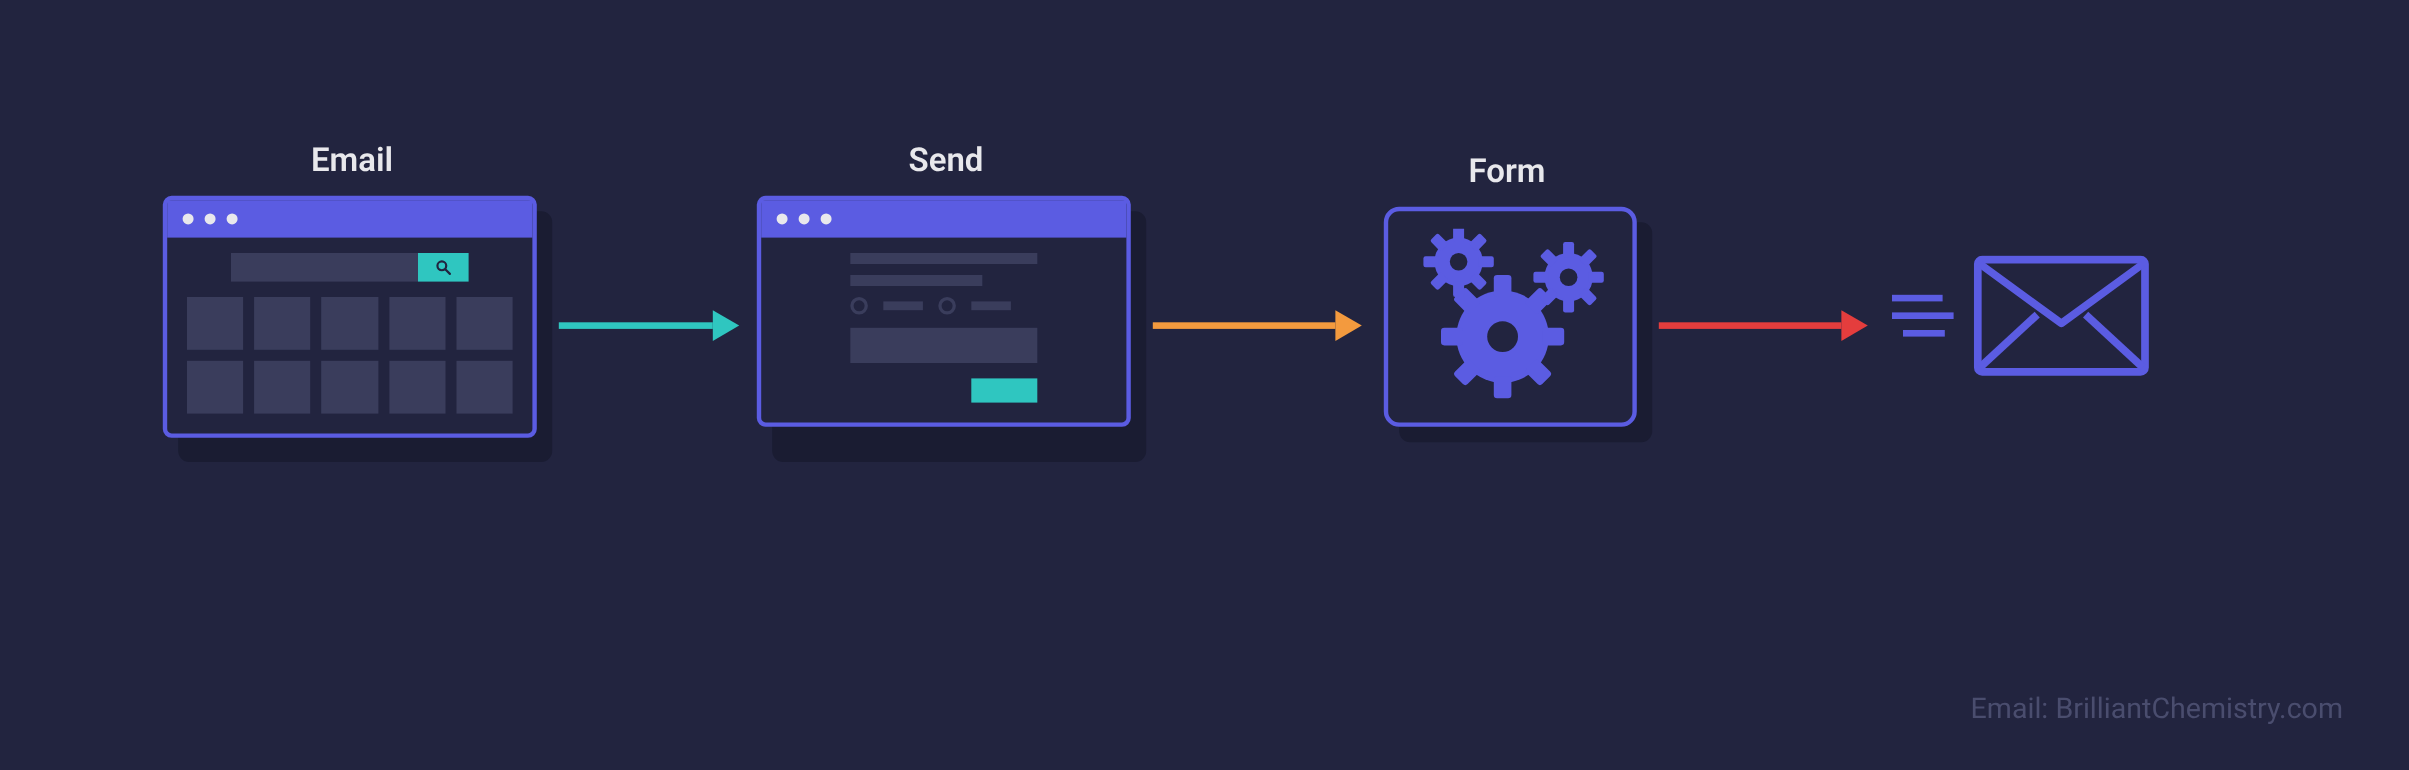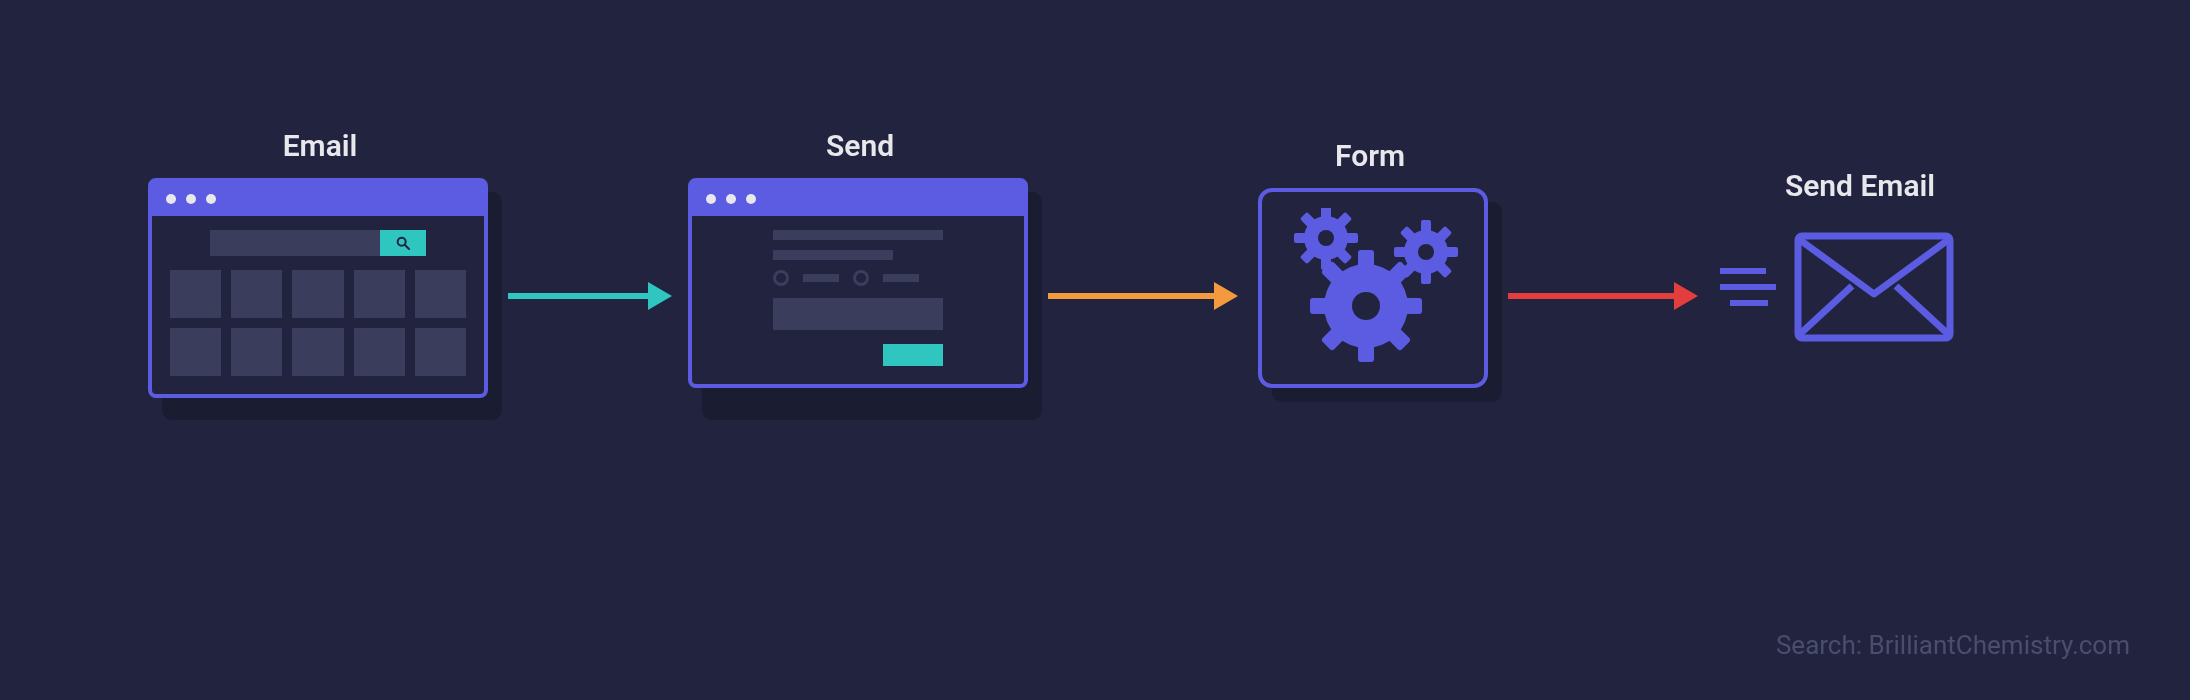--- a/index.html
+++ b/index.html
@@ -185,21 +185,20 @@
   }
 </style>
 </head>
 <body>
 
 <div class="stage">
 
   <div class="label" style="left:220px; top:128px; width:200px;">Email</div>
   <div class="label" style="left:760px; top:128px; width:200px;">Send</div>
   <div class="label" style="left:1270px; top:138px; width:200px;">Form</div>
-  <div class="label" style="left:1730px; top:168px; width:260px;">Send Email</div>
 
   <div class="shadow" style="left:162px; top:192px; width:340px; height:228px;"></div>
   <div class="shadow" style="left:702px; top:192px; width:340px; height:228px;"></div>
   <div class="shadow" style="left:1272px; top:202px; width:230px; height:200px;"></div>
 
   <div class="browser" style="left:148px; top:178px;">
     <div class="titlebar">
       <div class="dot"></div>
       <div class="dot"></div>
       <div class="dot"></div>
@@ -333,15 +332,15 @@
     <div class="envelope">
       <svg width="160" height="110" viewBox="0 0 160 110">
         <rect x="4" y="4" width="152" height="102" rx="4" fill="none" stroke="#5b5ce2" stroke-width="7"></rect>
         <polyline points="6,8 80,62 154,8" fill="none" stroke="#5b5ce2" stroke-width="7" stroke-linejoin="round"></polyline>
         <line x1="6" y1="102" x2="58" y2="54" stroke="#5b5ce2" stroke-width="7"></line>
         <line x1="154" y1="102" x2="102" y2="54" stroke="#5b5ce2" stroke-width="7"></line>
       </svg>
     </div>
   </div>
 
-  <div class="source">Search: BrilliantChemistry.com</div>
+  <div class="source">Email: BrilliantChemistry.com</div>
 
 </div>
 
 </body></html>

